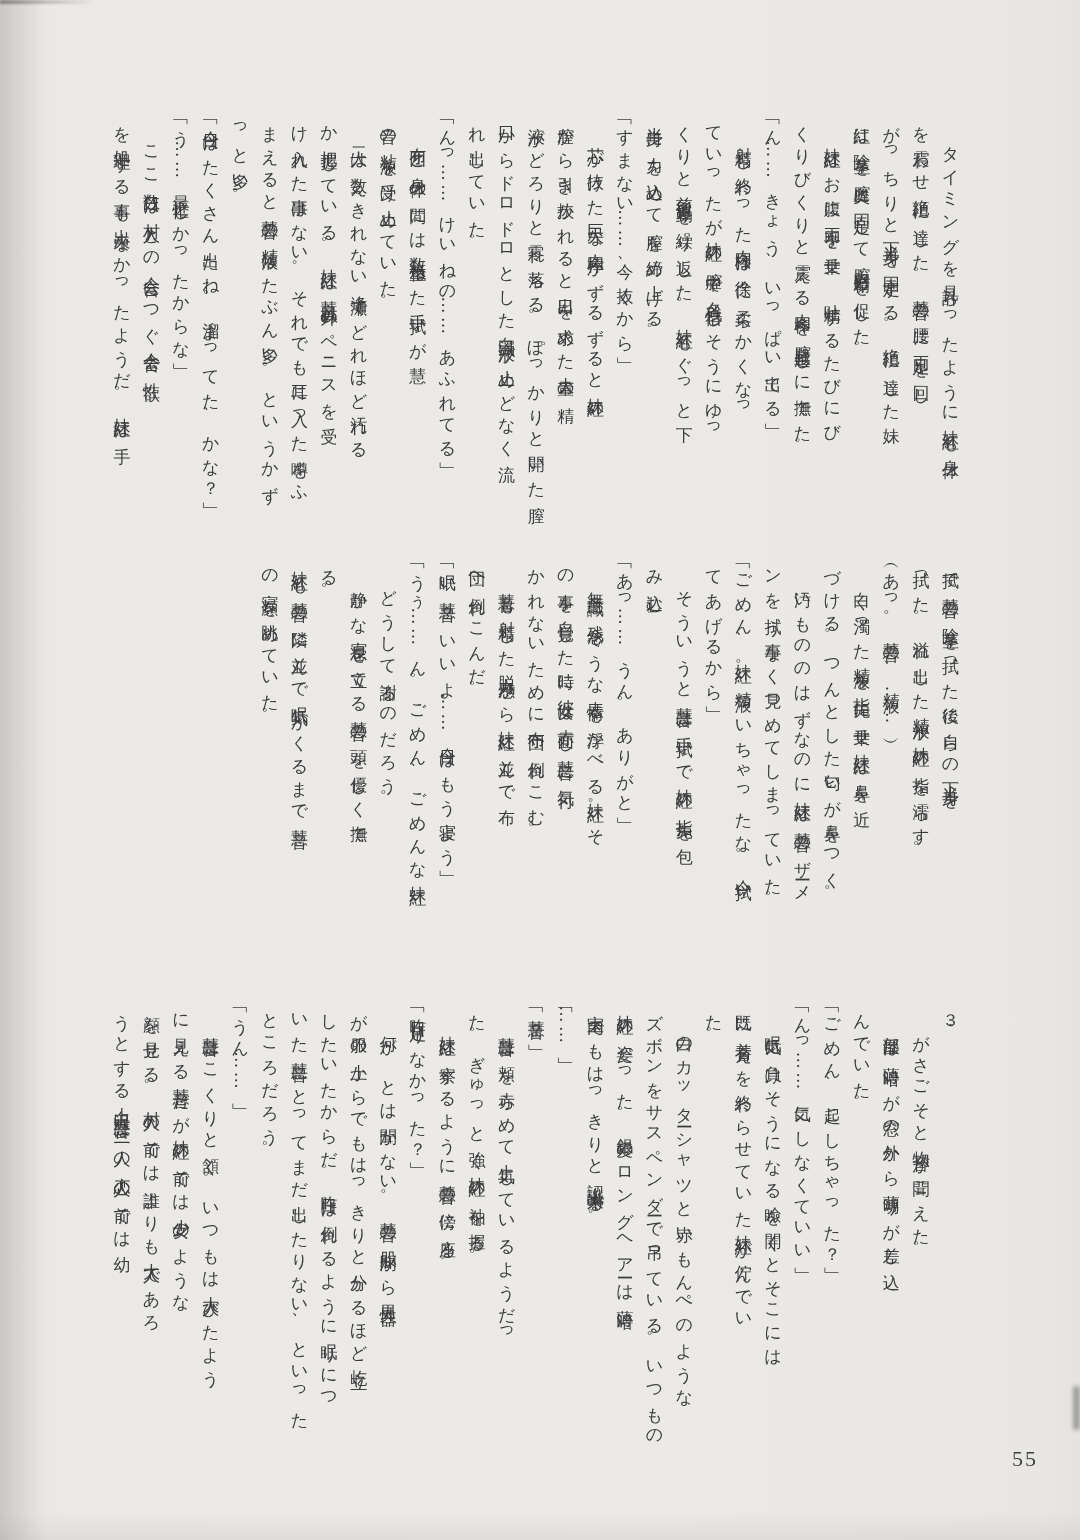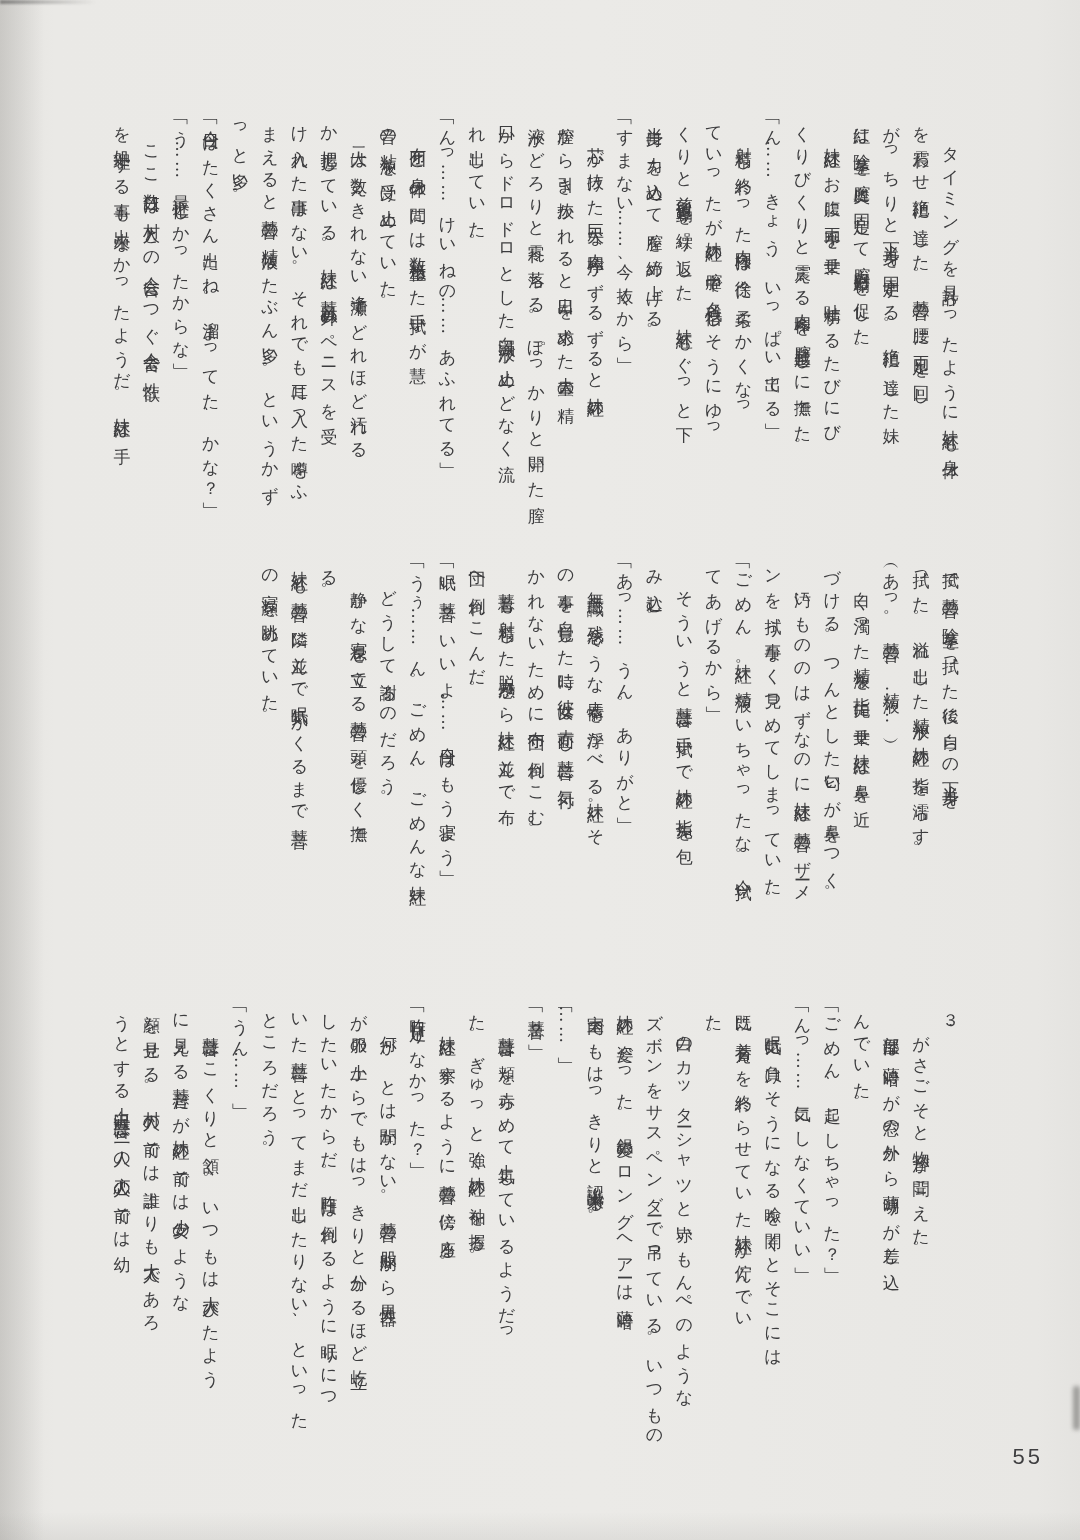--- a/index.html
+++ b/index.html
@@ -26,21 +26,21 @@
     writing-mode:vertical-rl;
     font-size:17px;line-height:29.6px;letter-spacing:3.5px;
     color:#3c3c3e;
   }
   .tblock .tcol{margin:0;padding:0;white-space:nowrap;}
   #block-1{top:114px;}
   #block-2{top:558px;}
   #block-3{top:1002px;}
   .page-number{
     position:absolute;left:1012px;top:1446px;
-    font-family:Liberation Mono, monospace;
+    font-family:Liberation Serif, serif;
     font-size:22px;letter-spacing:2px;color:#3f3f41;
   }
 </style>
 </head>
 <body>
 
 <div class="page">
   <div class="shade-left"></div>
   <div class="shade-bottom"></div>
   <div class="artifact-topleft"></div>

